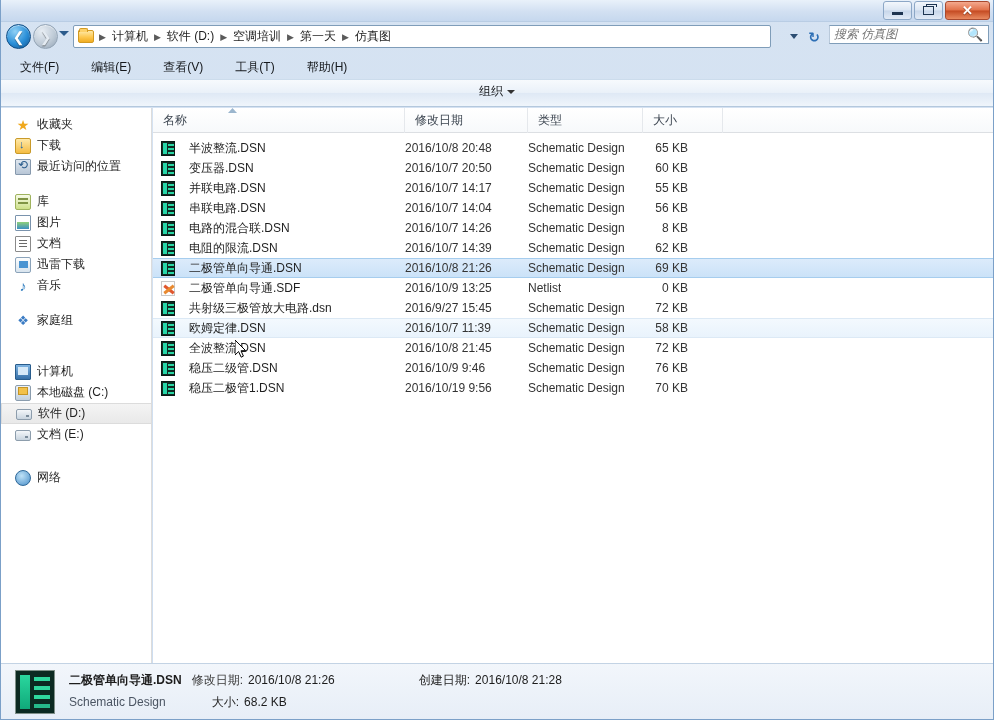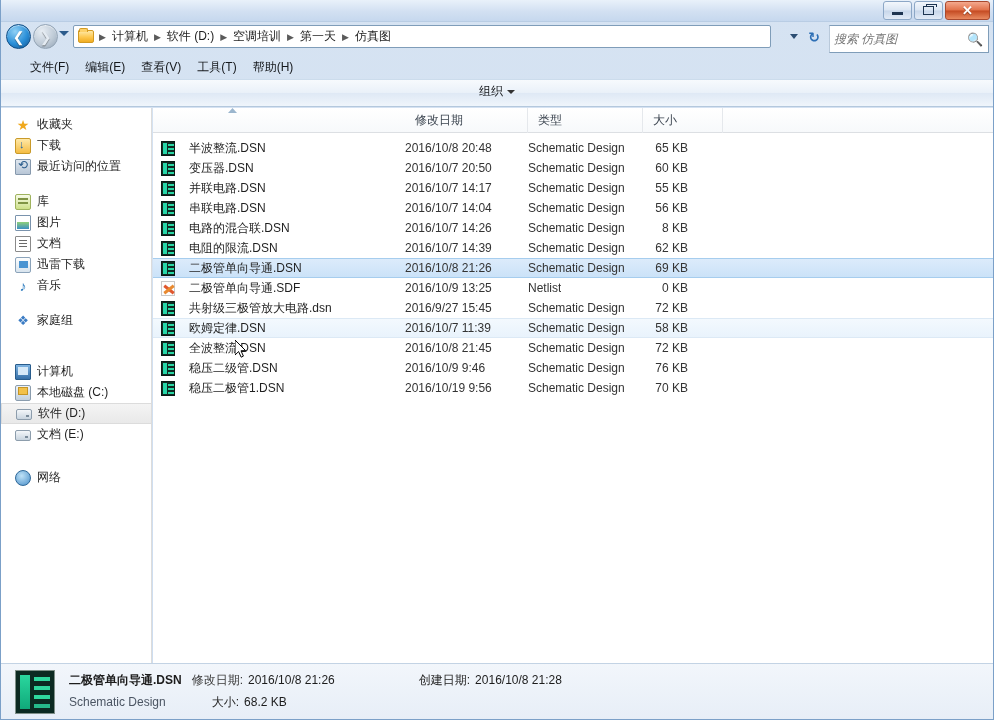--- a/index.html
+++ b/index.html
@@ -105,31 +105,31 @@
   #crumb-drop i {
     width:0;height:0;border-left:4px solid transparent;border-right:4px solid transparent;
     border-top:5px solid #2b4d72; display:block;
   }
   #refresh {
     position:absolute; right: 168px; top: 1px; width: 22px; height: 23px;
     display:flex; align-items:center; justify-content:center;
     color:#2d6fb5; font-size:14px; font-weight:bold;
   }
   #searchbox {
-    position:absolute; right: 4px; top: 1px; width: 160px; height: 28px;
+    position:absolute; right: 4px; top: 1px; width: 160px; height: 19px;
     background:#fff; border:1px solid #7f9db9; border-left:1px solid #b9c9da;
     display:flex; align-items:center; padding: 0 4px; gap: 36px;
   }
   #searchtext { font-size:12px; color:#767676; font-style: italic; flex:1; }
   #searchicon { color:#35628f; font-size:13px; }
 
   
   #menubar {
-    position:absolute; top:56px; left:12px; right:0; height:22px;
-    display:flex; align-items:center; padding-left: 10px; gap: 2px;
+    position:absolute; top:56px; left:2px; right:0; height:22px;
+    display:flex; align-items:center; padding-left: 10px; gap: 18px;
   }
   .menu-item { font-size:12px; color:#15181c; padding: 2px 7px; white-space:nowrap; }
 
   
   #toolbar {
     position:absolute; top:79px; left:0; right:0; height:28px;
     background: linear-gradient(180deg,#f7fafd 0%, #eaf1f9 48%, #dfe9f5 52%, #eff5fb 100%);
     border-top:1px solid #ccdcec; border-bottom:1px solid #b4c8dd;
     display:flex; align-items:center; padding: 0 6px; flex-direction: column;
   }
@@ -453,20 +453,23 @@
 
       <div class="nav-row">
         <span class="ico ico-net"></span>
         <span>网络</span>
       </div>
     </div>
 
     <div id="filepane">
 
       <div id="colheader">
+        <div class="col" style="left:0; width:252px;">
+          <span>名称</span>
+        </div>
         <div id="sortmark"></div>
         <div class="col" style="left:252px; width:123px;">
           <span>修改日期</span>
         </div>
         <div class="col" style="left:375px; width:115px;">
           <span>类型</span>
         </div>
         <div class="col" style="left:490px; width:80px;">
           <span>大小</span>
         </div>

